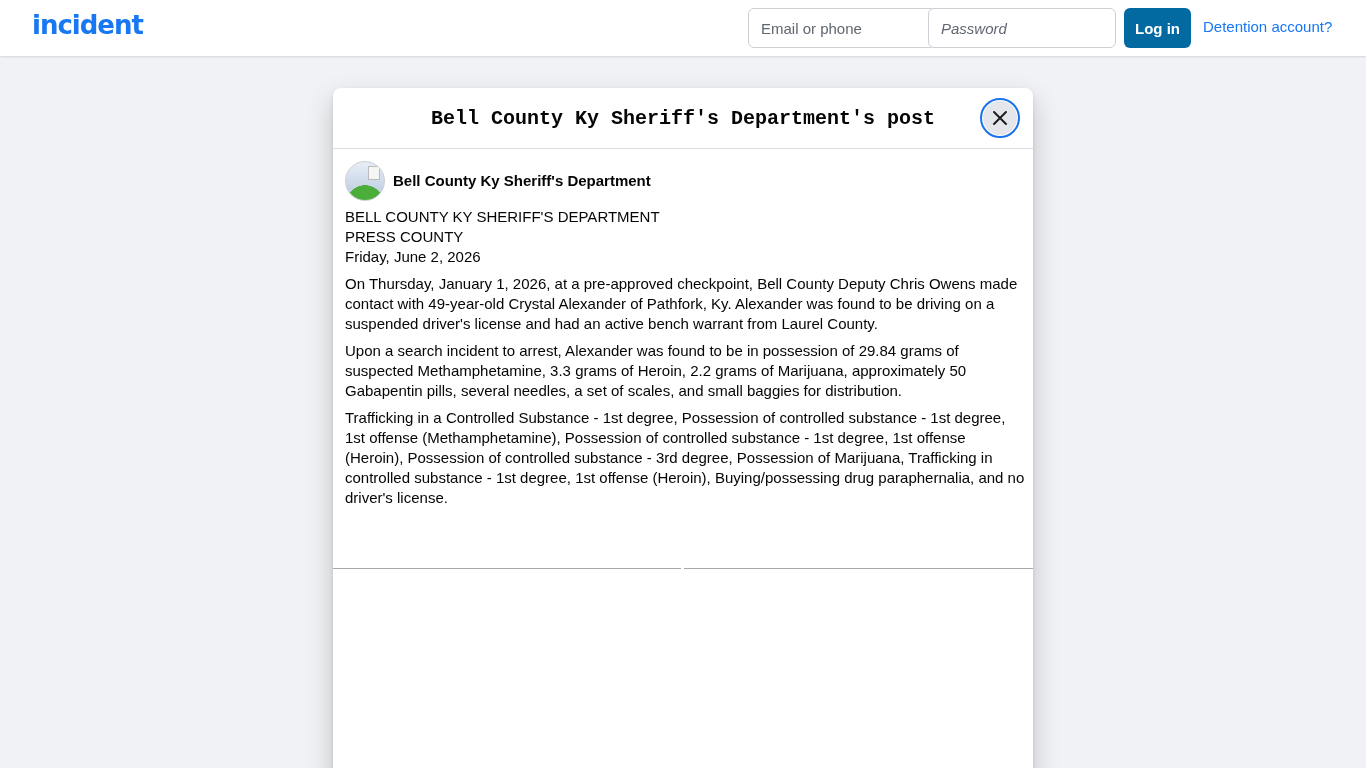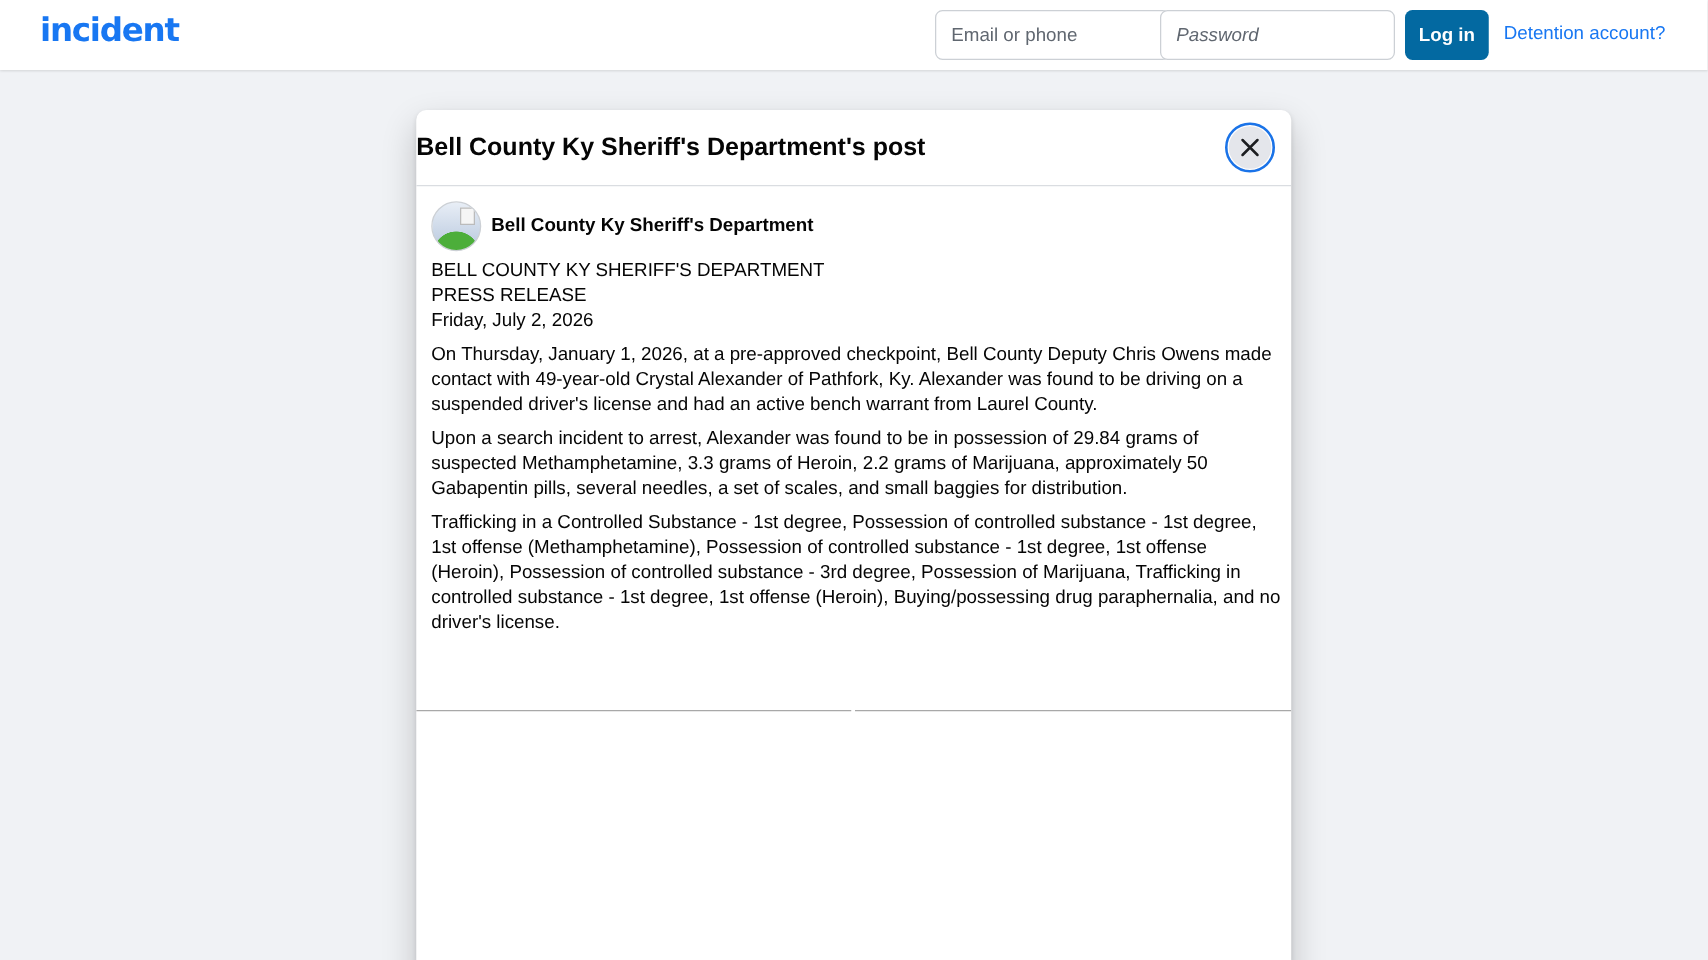--- a/index.html
+++ b/index.html
@@ -44,22 +44,23 @@
       color: #1877f2; font-size: 15px; text-decoration: none;
     }
     .modal {
       position: absolute; left: 333px; top: 88px; width: 700px; height: 700px;
       background: #ffffff; border-radius: 8px;
       box-shadow: 0 12px 28px rgba(0,0,0,0.2), 0 2px 4px rgba(0,0,0,0.1);
       overflow: hidden;
     }
     .modal-header {
       height: 61px; border-bottom: 1px solid #dadde1;
-      display: flex; align-items: center; justify-content: flex-start;
+      display: flex; align-items: center; justify-content: center;
       position: relative;
+      font-family: Liberation Mono, monospace;
     }
     .modal-title {
       font-size: 20px; font-weight: bold; color: #050505;
     }
     .close-btn {
       position: absolute; right: 13px; top: 10px;
       width: 40px; height: 40px; border-radius: 50%;
       background: #e4e6eb; border: 2px solid #1a73e8;
       box-shadow: 0 0 0 1px #ffffff inset;
       display: flex; align-items: center; justify-content: center;
@@ -128,22 +129,22 @@
   <div class="post-head">
     <div class="avatar"></div>
     <div class="post-meta">
       <div class="author">Bell County Ky Sheriff's Department</div>
     </div>
   </div>
 
   <div class="post-body">
     <p>
       <span>BELL COUNTY KY SHERIFF'S DEPARTMENT</span><br>
-      <span>PRESS RELEASE</span><br>
-      <span>Friday, July 2, 2026</span>
+      <span>PRESS COUNTY</span><br>
+      <span>Friday, June 2, 2026</span>
     </p>
     <p>On Thursday, January 1, 2026, at a pre-approved checkpoint, Bell County Deputy Chris Owens made contact with 49-year-old Crystal Alexander of Pathfork, Ky.  Alexander was found to be driving on a suspended driver's license and had an active bench warrant from Laurel County.</p>
     <p>Upon a search incident to arrest, Alexander was found to be in possession of 29.84 grams of suspected Methamphetamine, 3.3 grams of Heroin, 2.2 grams of Marijuana, approximately 50 Gabapentin pills, several needles, a set of scales, and small baggies for distribution.</p>
     <p>Trafficking in a Controlled Substance - 1st degree, Possession of controlled substance - 1st degree, 1st offense (Methamphetamine), Possession of controlled substance - 1st degree, 1st offense (Heroin), Possession of controlled substance - 3rd degree, Possession of Marijuana, Trafficking in controlled substance - 1st degree, 1st offense (Heroin), Buying/possessing drug paraphernalia, and no driver's license.</p>
   </div>
 
   <div class="divider"></div>
   <div class="divider-gap"></div>
 </div>
 

